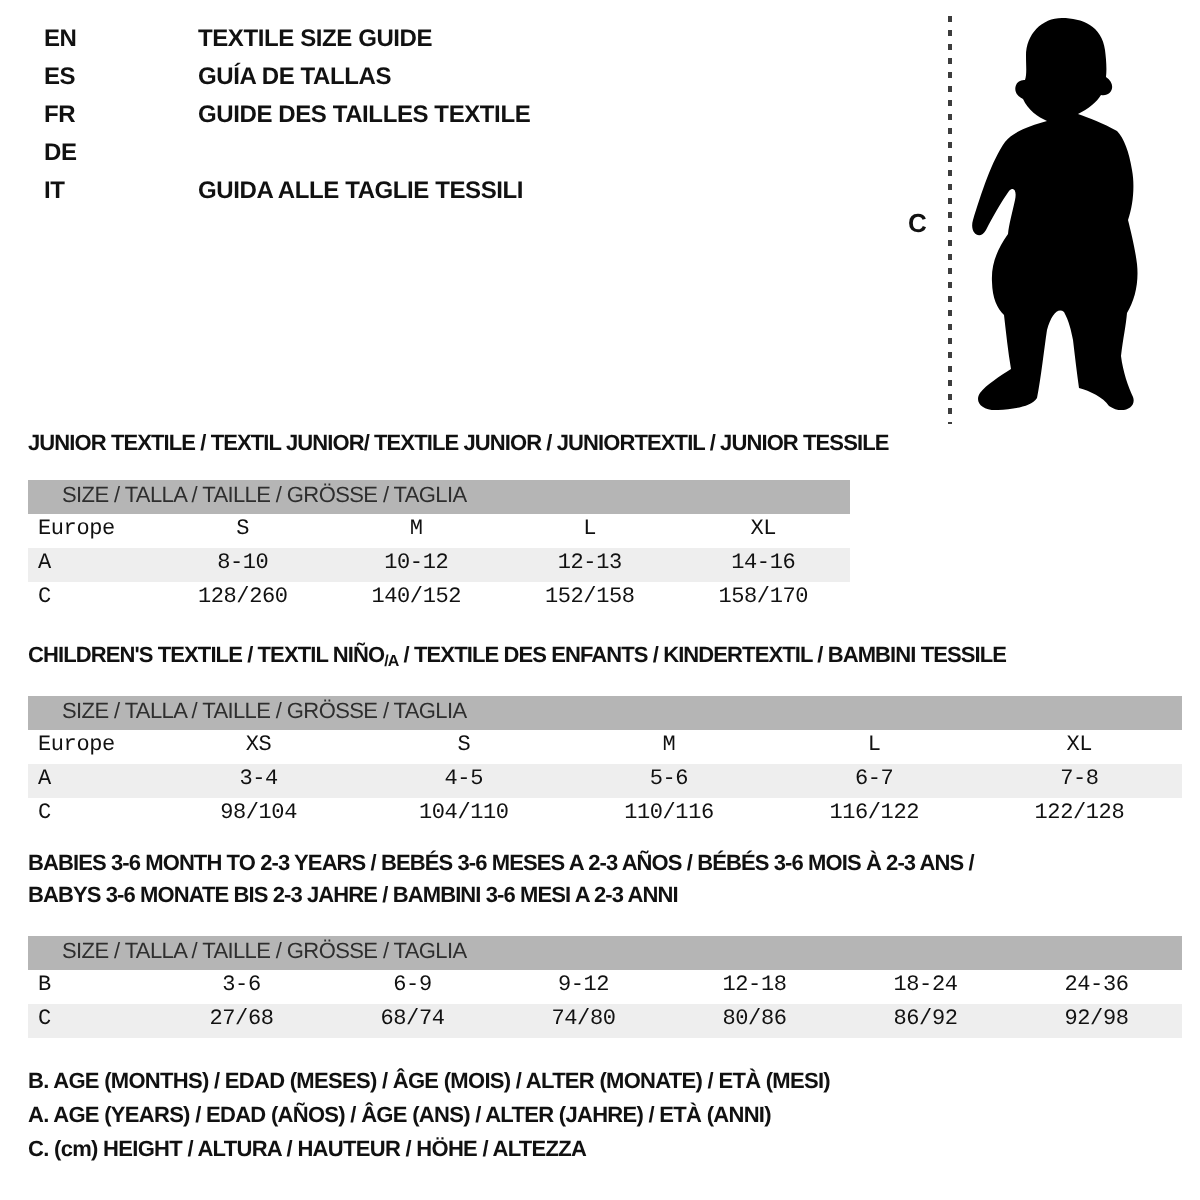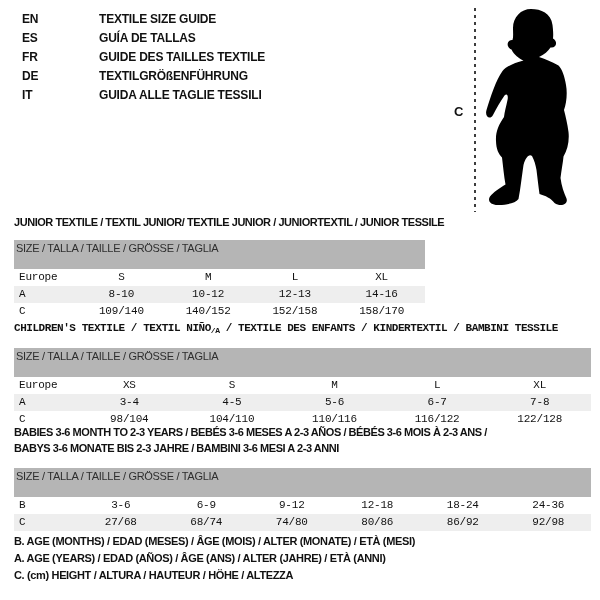--- a/index.html
+++ b/index.html
@@ -16,30 +16,30 @@
   .dash-line{
     position:absolute;left:26px;top:4px;width:2px;height:204px;
     background-image:repeating-linear-gradient(to bottom,#3d3d3d 0 3px,transparent 3px 7px);
   }
   .figure-label{position:absolute;left:6px;top:100px;font-weight:bold;font-size:13px;}
   .figure svg{position:absolute;left:33px;top:0;}
   
   .sec-title{position:absolute;left:14px;width:578px;font-weight:bold;font-size:11px;letter-spacing:-0.45px;white-space:nowrap;}
   .sec-title .subscript{font-size:8px;vertical-align:-2px;}
   #title-junior{top:216px;}
-  #title-children{top:322px;font-family:Liberation Mono, monospace;}
+  #title-children{top:322px;}
   #title-babies{top:424px;line-height:16px;}
   
   .tbl{position:absolute;left:14px;font-size:11px;letter-spacing:-0.2px;}
   #tbl-junior{top:240px;width:411px;}
   #tbl-children{top:348px;width:577px;}
   #tbl-babies{top:468px;width:577px;}
   .tbl-header{
-    height:29px;line-height:17px;background:#b5b5b5;color:#2e2e2e;
-    padding-left:2px;box-sizing:border-box;letter-spacing:-0.3px;
+    height:17px;line-height:17px;background:#b5b5b5;color:#2e2e2e;
+    padding-left:17px;box-sizing:border-box;letter-spacing:-0.3px;
   }
   .tbl-row{display:grid;height:17px;line-height:17px;font-family:Liberation Mono, monospace;}
   .cols4{grid-template-columns:64px repeat(4,1fr);}
   .cols5{grid-template-columns:64px repeat(5,1fr);}
   .cols6{grid-template-columns:64px repeat(6,1fr);}
   .tbl-row.shaded{background:#eeeeee;}
   .cell-label{text-align:left;padding-left:5px;}
   .cell{text-align:center;}
   
   .footnotes{position:absolute;left:14px;top:533px;font-weight:bold;font-size:11px;letter-spacing:-0.35px;line-height:17px;white-space:nowrap;}
@@ -57,21 +57,20 @@
     <div class="lang-row">
       <span class="lang-code">ES</span>
       <span class="lang-title">GUÍA DE TALLAS</span>
     </div>
     <div class="lang-row">
       <span class="lang-code">FR</span>
       <span class="lang-title">GUIDE DES TAILLES TEXTILE</span>
     </div>
     <div class="lang-row">
       <span class="lang-code">DE</span>
-      <span class="lang-title">TEXTILGRÖßENFÜHRUNG</span>
     </div>
     <div class="lang-row">
       <span class="lang-code">IT</span>
       <span class="lang-title">GUIDA ALLE TAGLIE TESSILI</span>
     </div>
   </div>
 
   <div class="figure">
     <span class="figure-label">C</span>
     <div class="dash-line"></div>
@@ -127,21 +126,21 @@
     </div>
     <div class="tbl-row cols4 shaded">
       <span class="cell-label">A</span>
       <span class="cell">8-10</span>
       <span class="cell">10-12</span>
       <span class="cell">12-13</span>
       <span class="cell">14-16</span>
     </div>
     <div class="tbl-row cols4">
       <span class="cell-label">C</span>
-      <span class="cell">109/140</span>
+      <span class="cell">128/260</span>
       <span class="cell">140/152</span>
       <span class="cell">152/158</span>
       <span class="cell">158/170</span>
     </div>
   </div>
 
   <div class="sec-title" id="title-children"><span>CHILDREN'S TEXTILE / TEXTIL NIÑO</span><span class="subscript">/A</span><span> / TEXTILE DES ENFANTS / KINDERTEXTIL / BAMBINI TESSILE</span></div>
   <div class="tbl" id="tbl-children">
     <div class="tbl-header">SIZE / TALLA / TAILLE / GRÖSSE / TAGLIA</div>
     <div class="tbl-row cols5">

